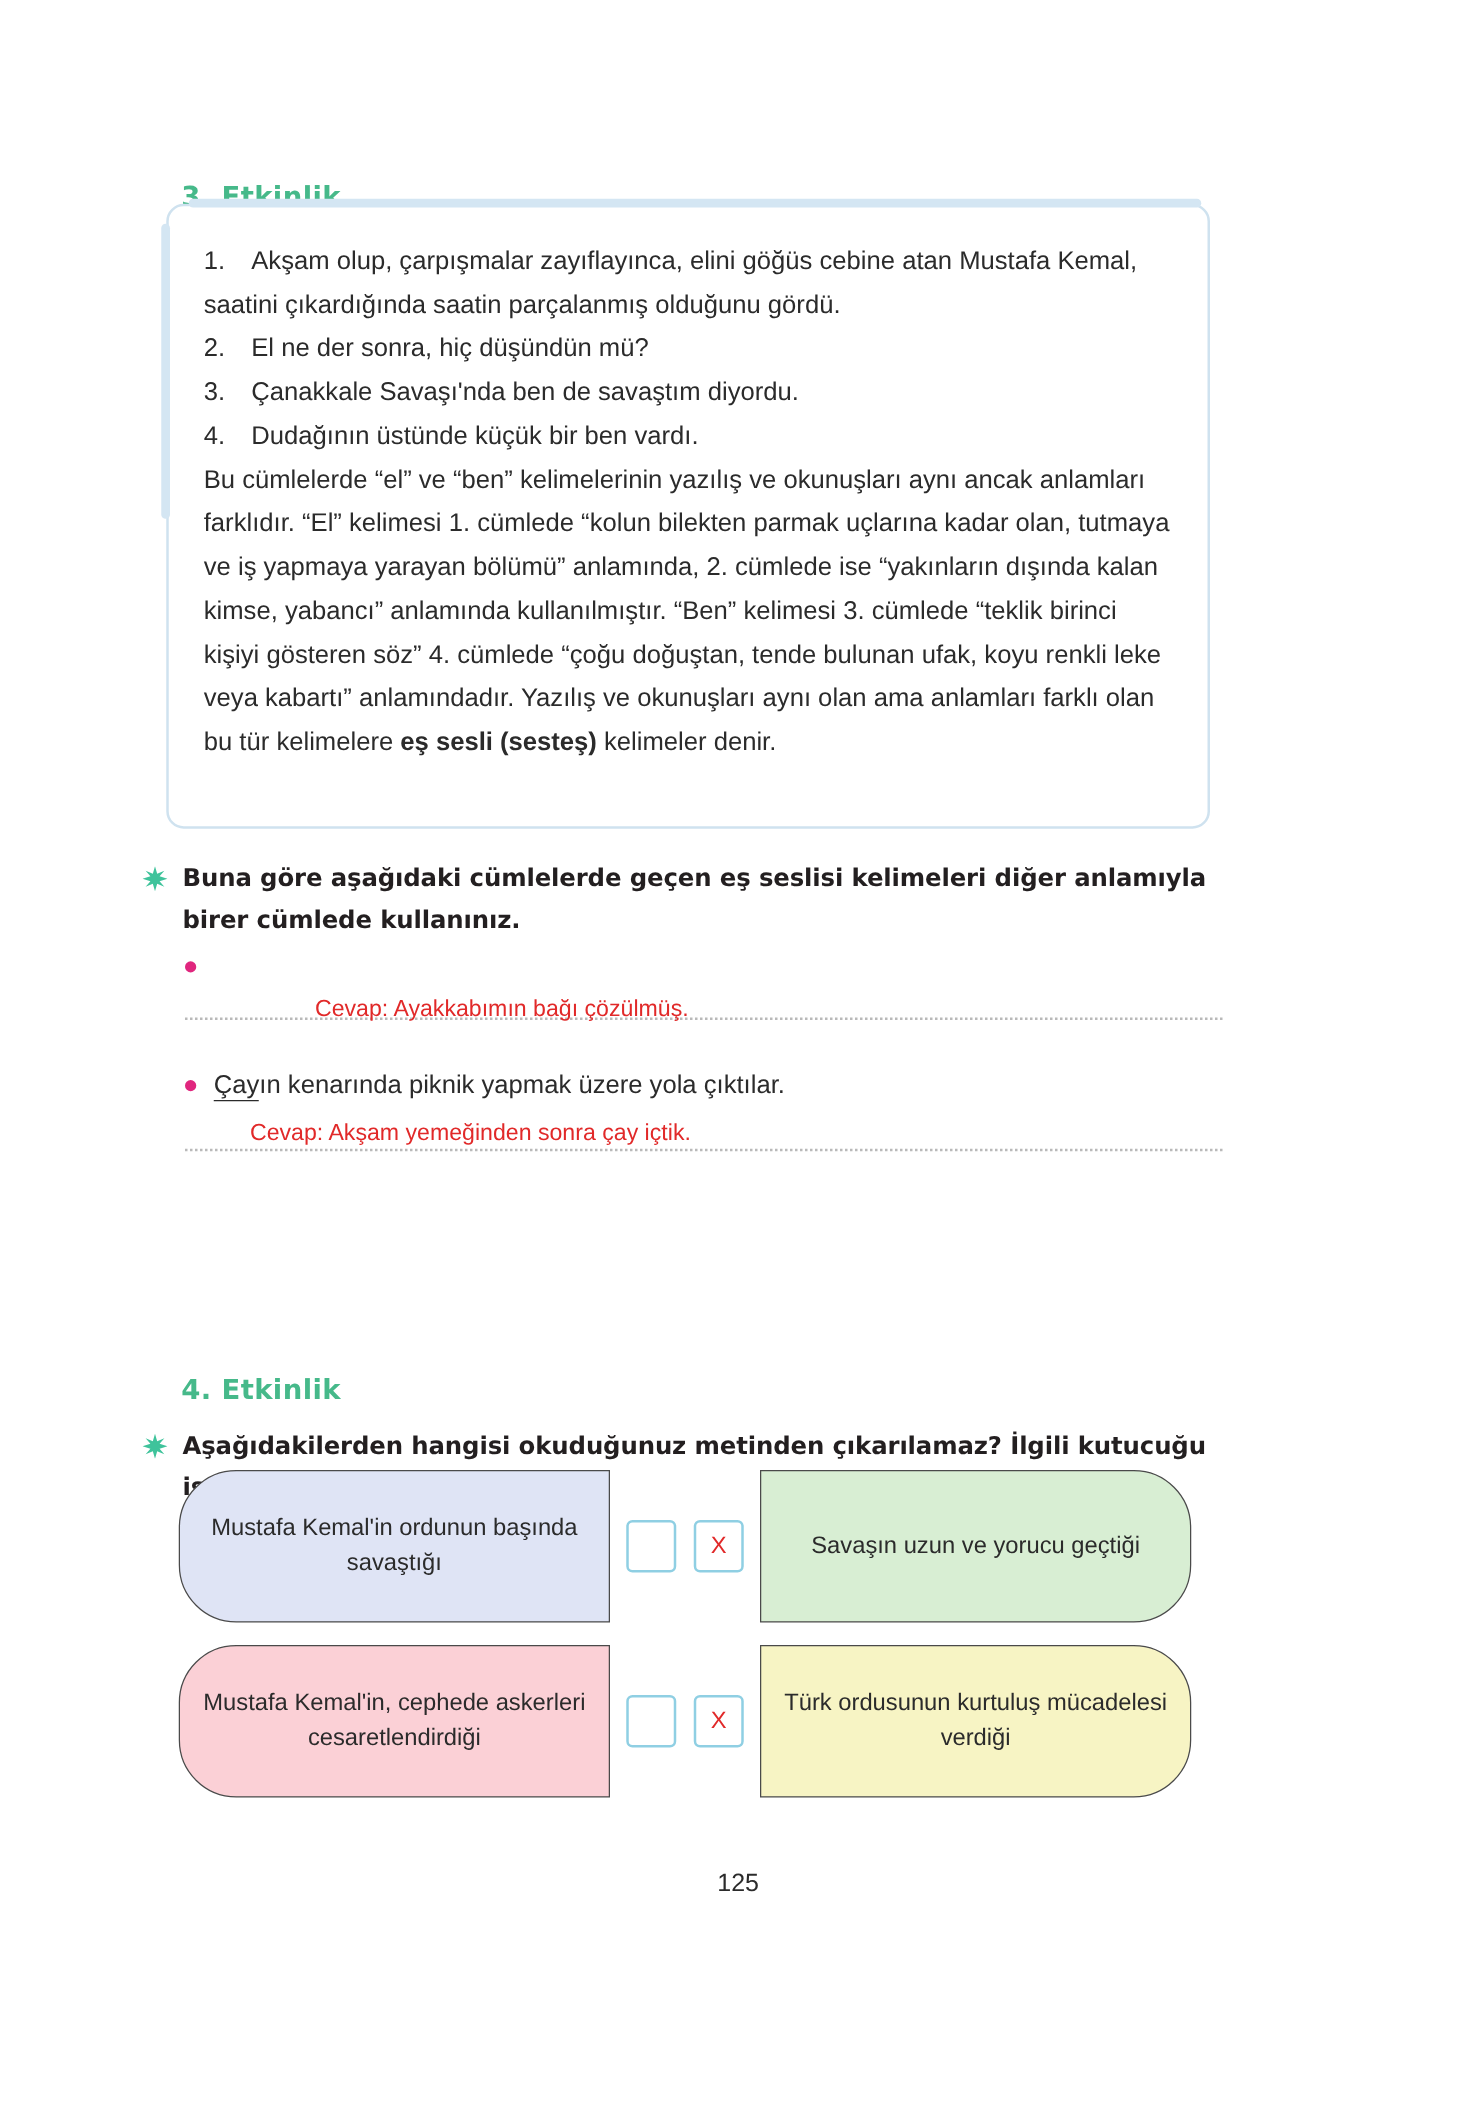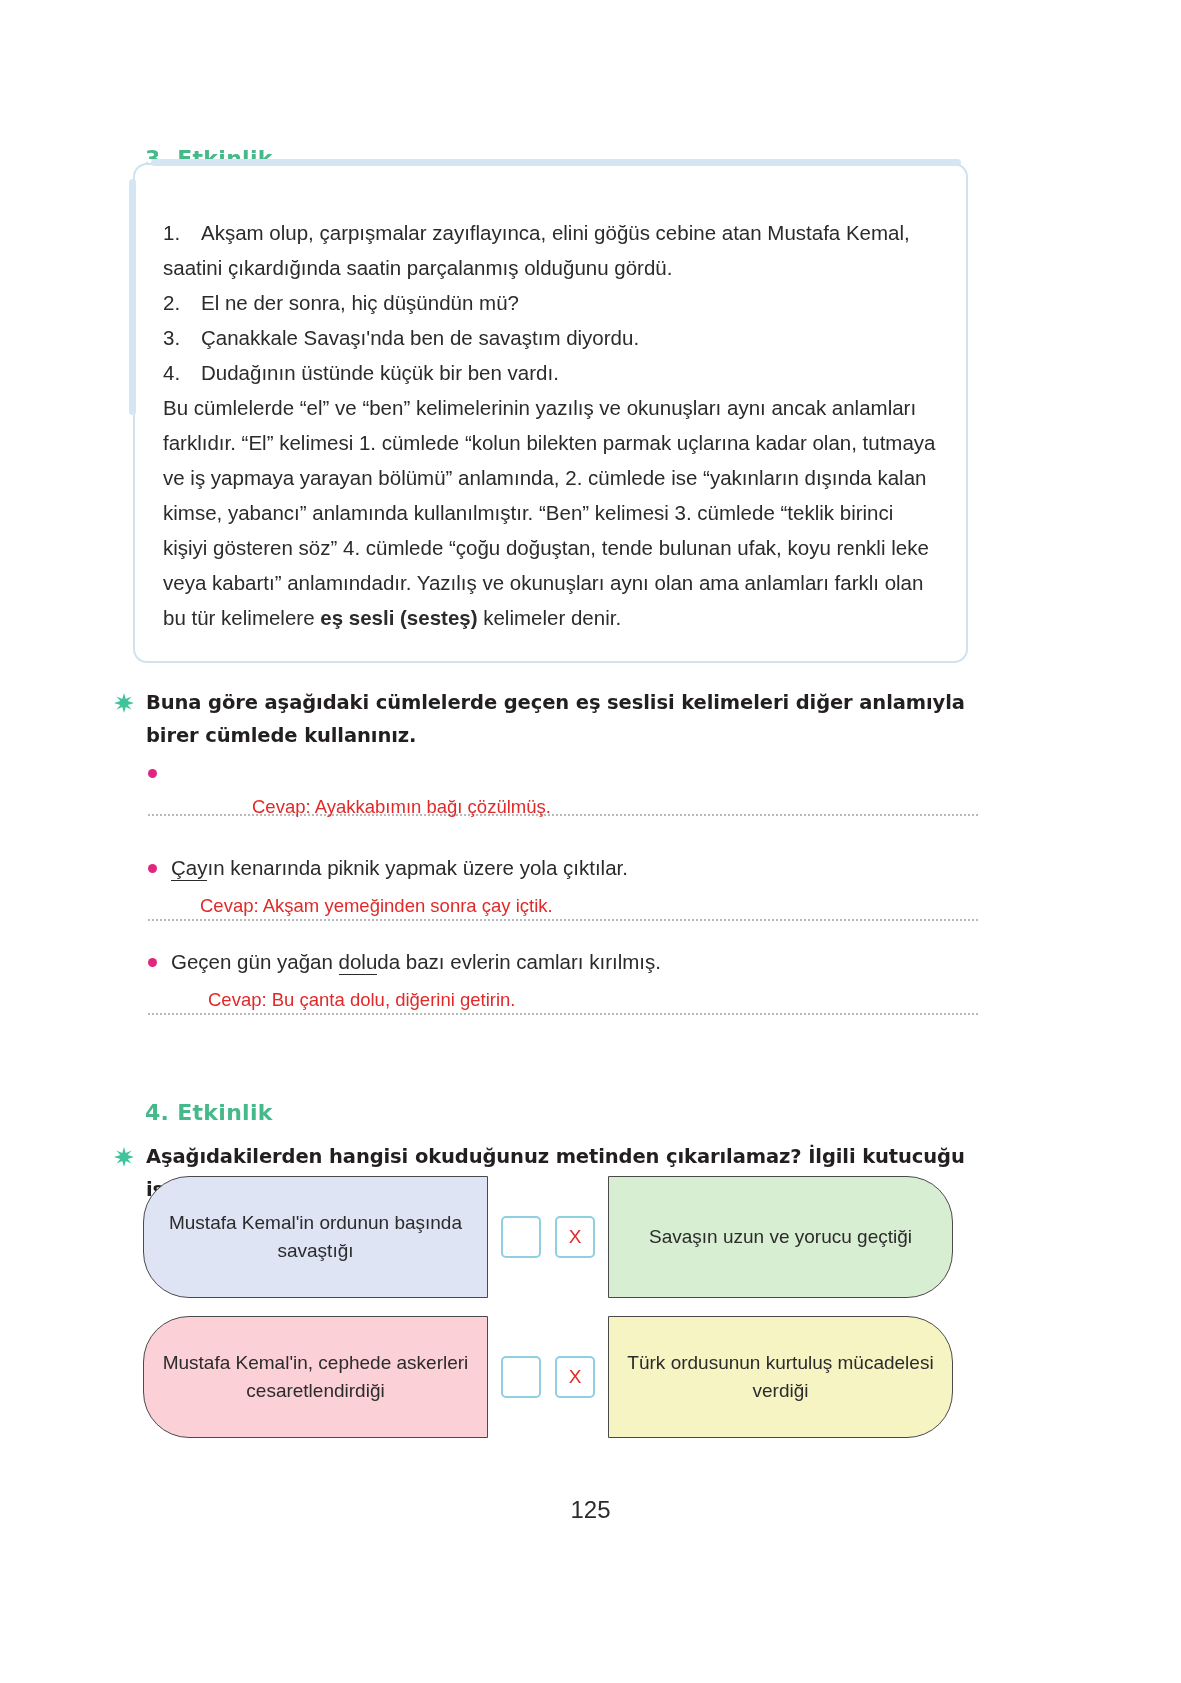--- a/index.html
+++ b/index.html
@@ -65,21 +65,20 @@
     border-radius: 4px;
   }
   .info-inner {
     position: absolute;
     left: 28px;
     top: 26px;
     right: 26px;
     font-size: 20.5px;
     line-height: 35px;
     color: #2b2b2b;
-    margin-top: 24px;
   }
   .numlist {
     list-style: none;
     margin: 0;
     padding: 0;
   }
   .numlist li {
     position: relative;
     padding-left: 0;
     margin: 0;
@@ -225,21 +224,21 @@
     box-sizing: border-box;
   }
 
   
   #page-number {
     position: absolute;
     left: 0;
     right: 0;
     top: 1496px;
     text-align: center;
-    font-size: 24px;
+    font-size: 20px;
     color: #2b2b2b;
   }
 </style>
 </head>
 <body>
 
 <div class="page">
 
   <div class="etkinlik-heading" id="heading-3">3. Etkinlik</div>
 
@@ -290,30 +289,20 @@
     <div class="sentence">
       <span class="dot"></span>
       <span><span></span><u>Çay</u><span>ın kenarında piknik yapmak üzere yola çıktılar.</span></span>
     </div>
     <div class="answer-line">
       <span class="dots"></span>
       <span class="answer-text above-line" style="left:52px;">Cevap: Akşam yemeğinden sonra çay içtik.</span>
     </div>
   </div>
 
-  <div class="sentence-row" id="row-3">
-    <div class="sentence">
-      <span class="dot"></span>
-      <span><span>Geçen gün yağan </span><u>dolu</u><span>da bazı evlerin camları kırılmış.</span></span>
-    </div>
-    <div class="answer-line">
-      <span class="dots"></span>
-      <span class="answer-text above-line" style="left:60px;">Cevap: Bu çanta dolu, diğerini getirin.</span>
-    </div>
-  </div>
 
   <div class="etkinlik-heading" id="heading-4">4. Etkinlik</div>
 
   <div class="prompt" id="prompt-2">
     <span class="star-icon">
       <svg viewBox="0 0 24 24" width="20" height="20" aria-hidden="true">
         <path fill="currentColor" d="M12 0l2.1 7.2L21 4.3l-4.6 5.3L24 12l-7.6 2.4L21 19.7l-6.9-2.9L12 24l-2.1-7.2L3 19.7l4.6-5.3L0 12l7.6-2.4L3 4.3l6.9 2.9z"></path>
       </svg>
     </span>
     <span class="prompt-text">Aşağıdakilerden hangisi okuduğunuz metinden çıkarılamaz? İlgili kutucuğu işaretleyiniz.</span>

